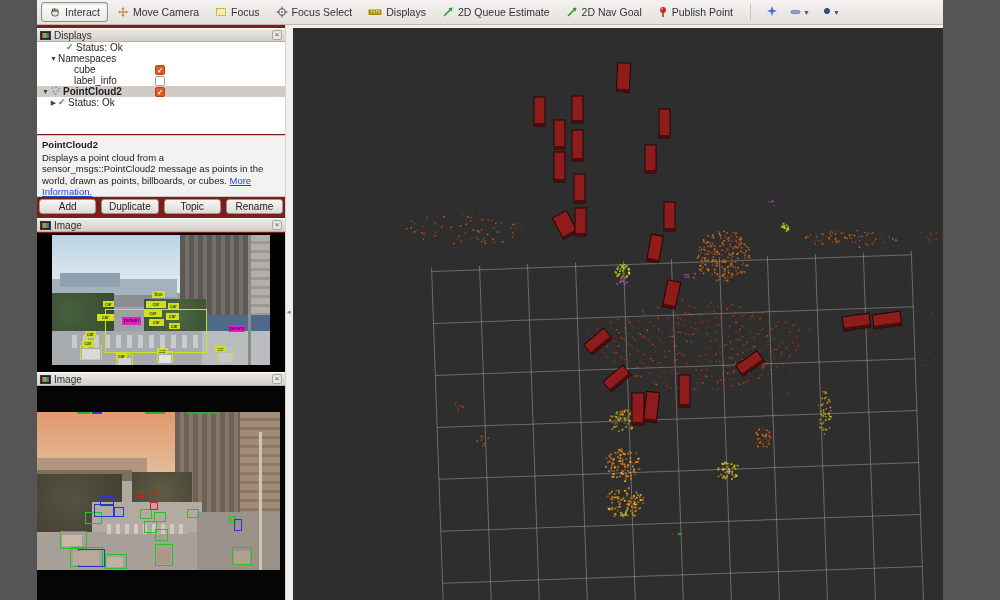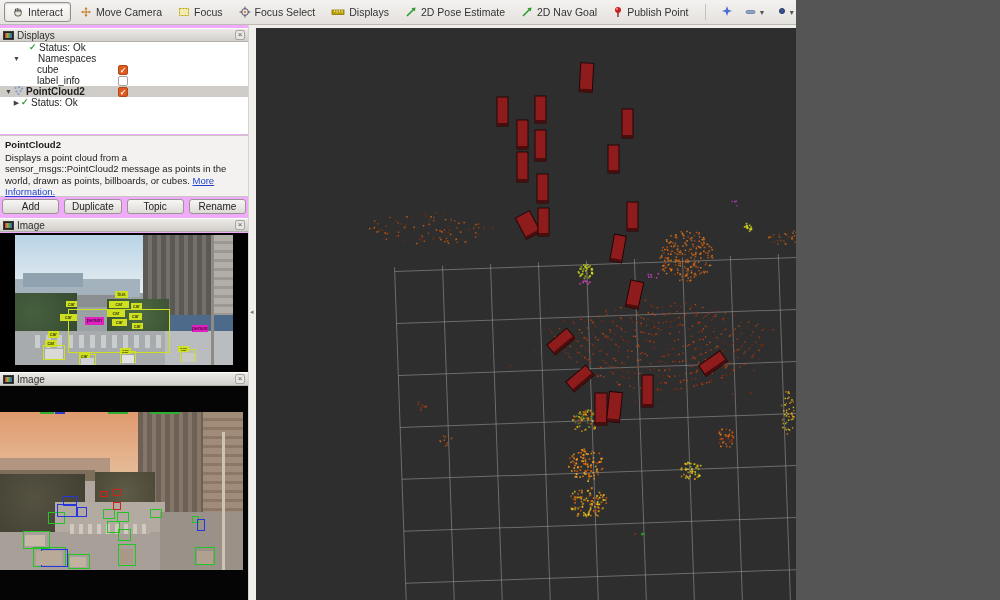--- a/index.html
+++ b/index.html
@@ -1,18 +1,18 @@
 <!DOCTYPE html>
 <html><head>
 <meta charset="utf-8">
 <style>
   html,body{margin:0;padding:0;background:#555;}
   *{box-sizing:border-box;}
-  .app{position:relative;width:796px;height:600px;background:#f0abfc;
-       font-family:"Liberation Sans",sans-serif;font-size:10px;color:#222;overflow:hidden;}
+  .app{position:relative;width:906px;height:600px;background:#7f1d1d;
+       font-family:"Liberation Sans",sans-serif;font-size:10px;color:#222;overflow:hidden;margin-left:37px;}
 
   
   .toolbar{position:absolute;left:0;top:0;width:1000px;height:25px;
     background:linear-gradient(#f4f2f0,#e4e1dd);border-bottom:1px solid #bdbab5;
     display:flex;align-items:center;padding:0 4px;gap:2px;}
   .tool{display:flex;align-items:center;gap:4px;padding:2px 7px;height:20px;border-radius:3px;
     color:#333;font-size:10.5px;white-space:nowrap;cursor:default;}
   .tool.active{background:linear-gradient(#fdfdfc,#eceae6);border:1px solid #948f88;box-shadow:inset 0 1px 2px rgba(0,0,0,.15);}
   .tool svg{display:block;}
   .tb-sep{width:1px;height:16px;background:#c4c1bb;margin:0 8px;}
@@ -125,21 +125,21 @@
         </span>
         <span>Displays</span>
       </div>
       <div class="tool">
         <span>
           <svg width="12" height="12">
             <path d="M2 10L8.5 3.5" stroke="#2e9b2e" stroke-width="1.6"></path>
             <path d="M10.5 1.5L9.8 5.6 6.4 2.2z" fill="#2e9b2e"></path>
           </svg>
         </span>
-        <span>2D Pose Estimate</span>
+        <span>2D Queue Estimate</span>
       </div>
       <div class="tool">
         <span>
           <svg width="12" height="12">
             <path d="M2 10L8.5 3.5" stroke="#2e9b2e" stroke-width="1.6"></path>
             <path d="M10.5 1.5L9.8 5.6 6.4 2.2z" fill="#2e9b2e"></path>
           </svg>
         </span>
         <span>2D Nav Goal</span>
       </div>
@@ -179,21 +179,21 @@
       </span>
     <span class="ttl">Displays</span>
     <span class="closebox">×</span>
   </div>
   <div class="tree">
       <div class="trow" style="padding-left: 20px;">
         <span class="exp"></span>
         <span class="gchk">✓</span>
         <span class="lab">Status: Ok</span>
       </div>
-      <div class="trow" style="padding-left: 12px; gap: 17px;">
+      <div class="trow" style="padding-left: 12px;">
         <span class="exp">▼</span>
         <span class="lab">Namespaces</span>
       </div>
       <div class="trow" style="padding-left: 28px;">
         <span class="exp"></span>
         <span class="lab">cube</span>
         <span class="cbox on">✓</span>
       </div>
       <div class="trow" style="padding-left: 28px;">
         <span class="exp"></span>

